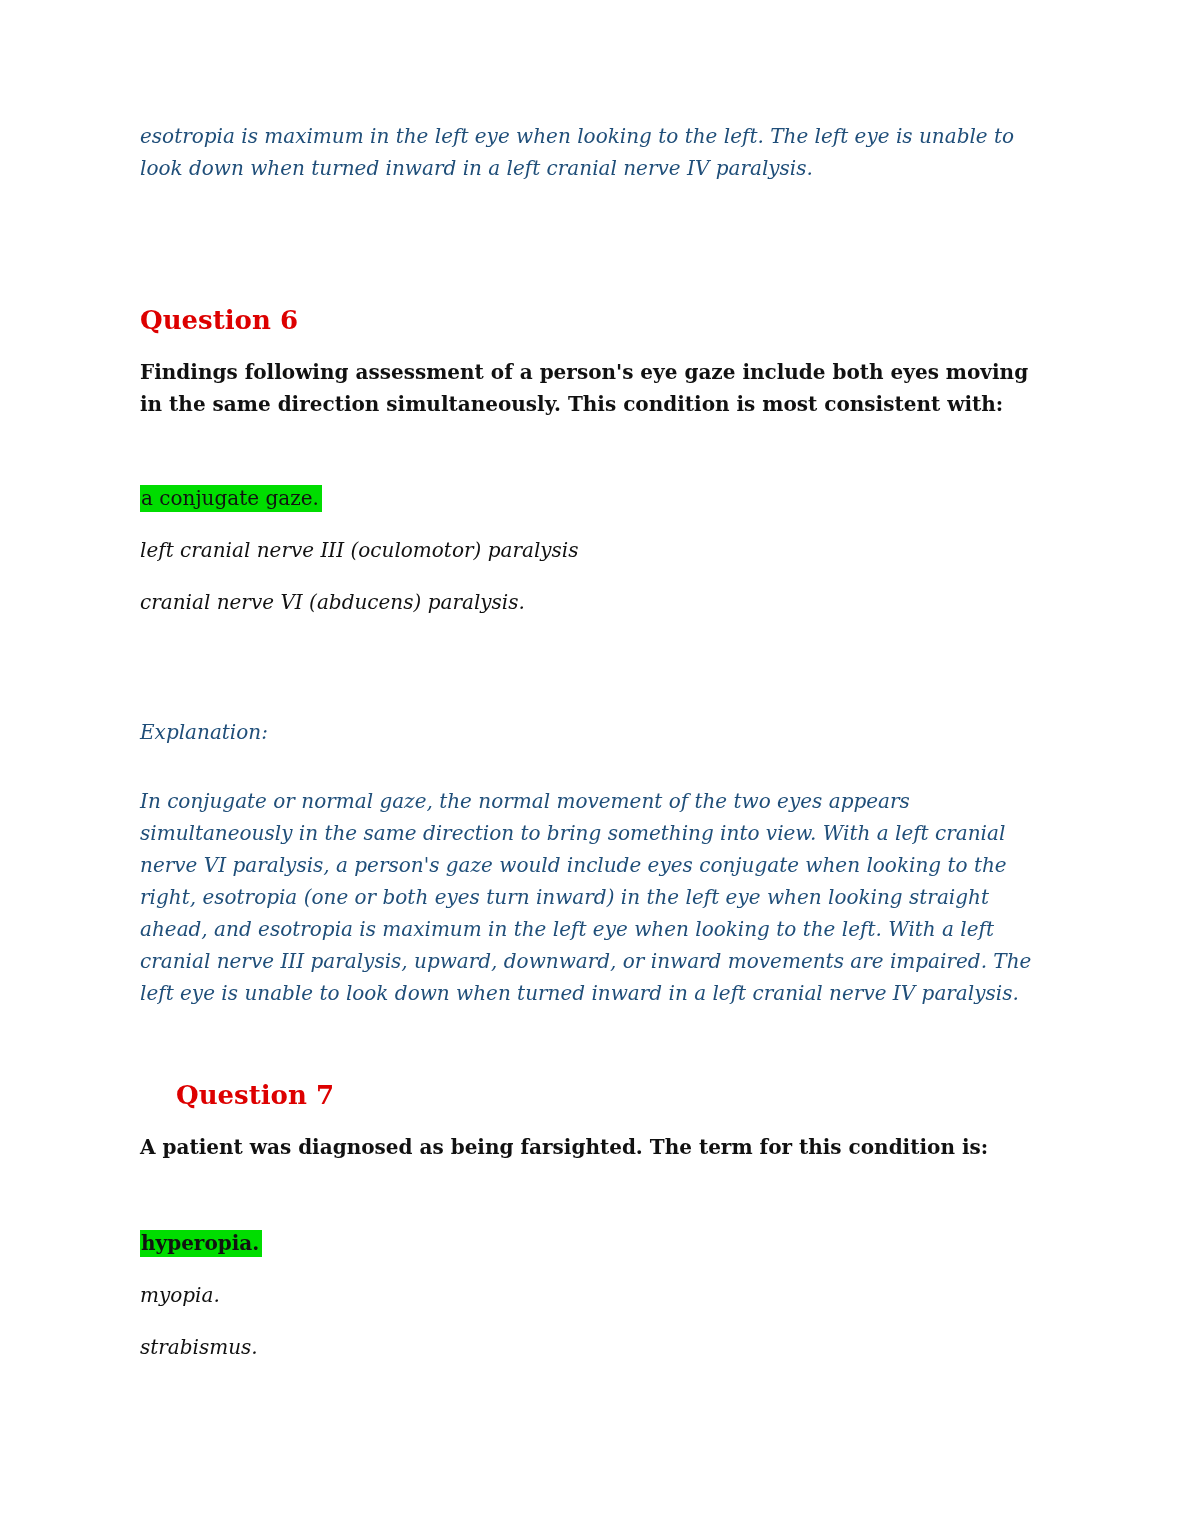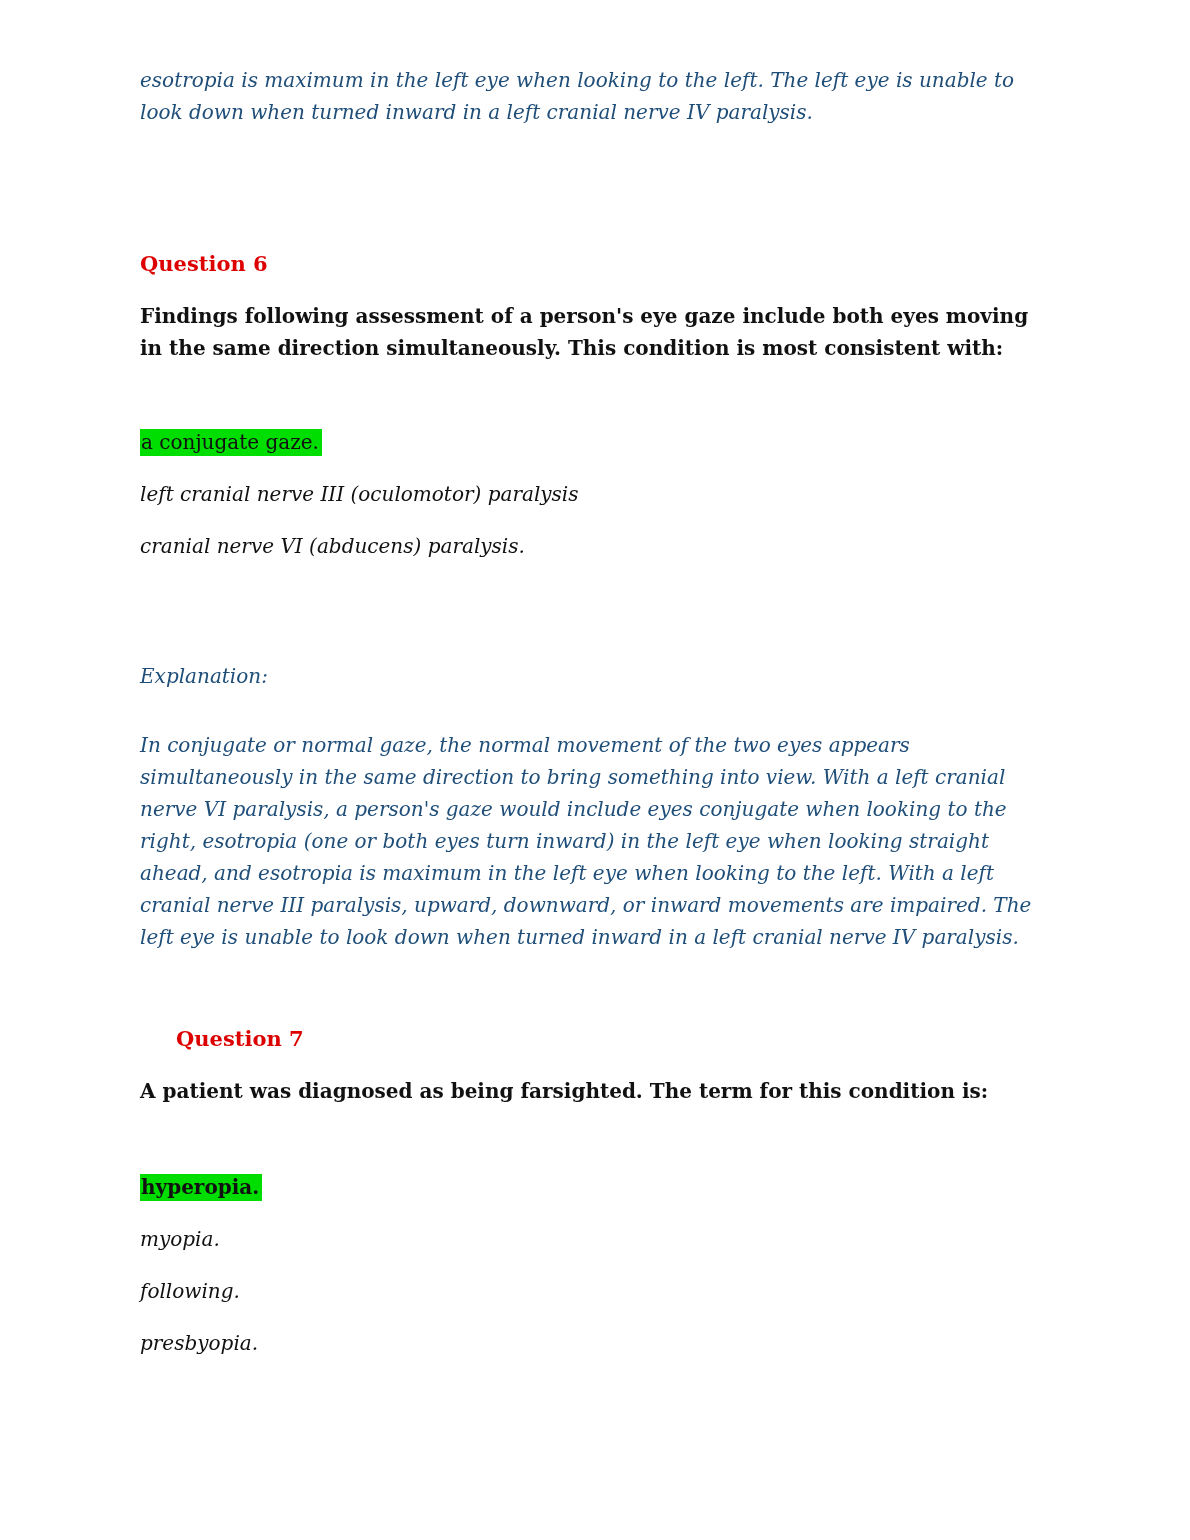--- a/index.html
+++ b/index.html
@@ -8,34 +8,34 @@
     background: #ffffff;
   }
   .page {
     position: relative;
     width: 1190px;
     height: 1540px;
     margin: 0 auto;
     background: #ffffff;
     overflow: hidden;
     box-sizing: border-box;
-    padding: 64px 142px 0 140px;
+    padding: 120px 142px 0 140px;
     font-family: "DejaVu Serif", "Liberation Serif", serif;
     font-size: 20px;
     line-height: 32px;
     color: var(--text-black, #111111);
   }
   p { margin: 0; }
   .italic-blue {
     font-style: italic;
     color: var(--explain-blue, #1f4e79);
   }
   .q-heading {
     margin: 0;
-    font-size: 21px;
+    font-size: 26px;
     line-height: 32px;
     font-weight: bold;
     color: var(--heading-red, #dd0000);
   }
   .q6-heading { margin-top: 120px; }
   .prompt {
     margin-top: 20px;
     font-weight: bold;
     color: var(--text-black, #111111);
   }
@@ -75,18 +75,17 @@
   </section>
 
   <section>
     <h2 class="q-heading q7-heading">Question 7</h2>
 
     <p class="prompt">A patient was diagnosed as being farsighted. The term for this condition is:</p>
 
     <div class="options">
       <p class="option q7-first-option"><span class="hl">hyperopia.</span></p>
       <p class="option">myopia.</p>
-      <p class="option">following.</p>
-      <p class="option partial-line">presbyopia.</p>
+      <p class="option">strabismus.</p>
     </div>
   </section>
 
 </div>
 
 </body></html>

